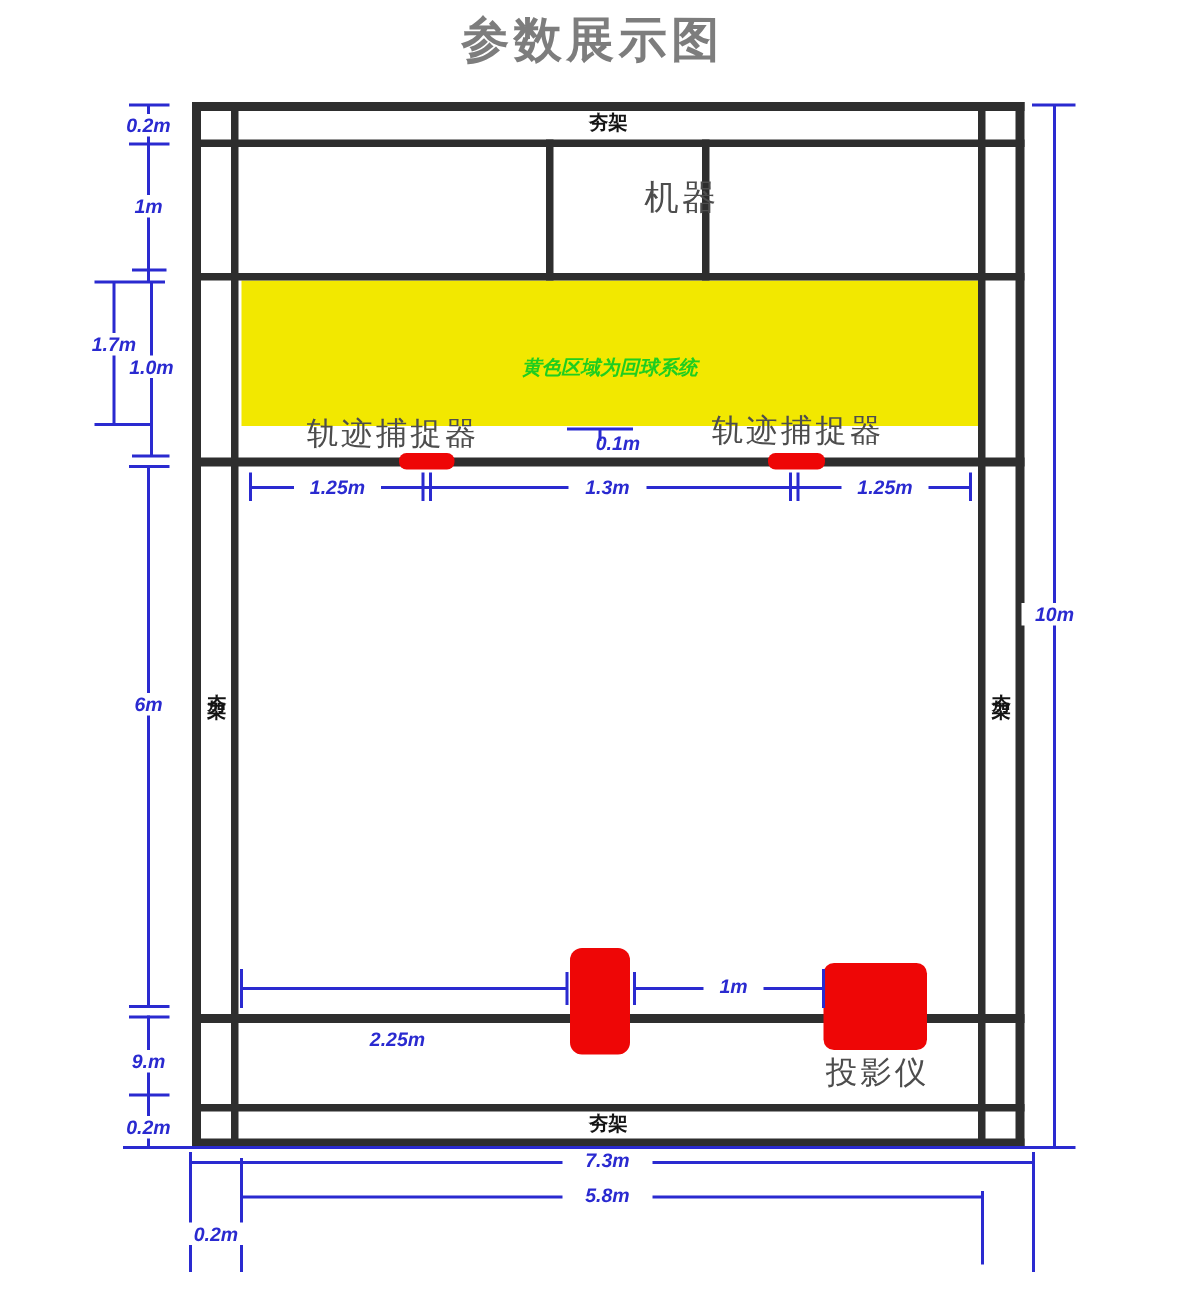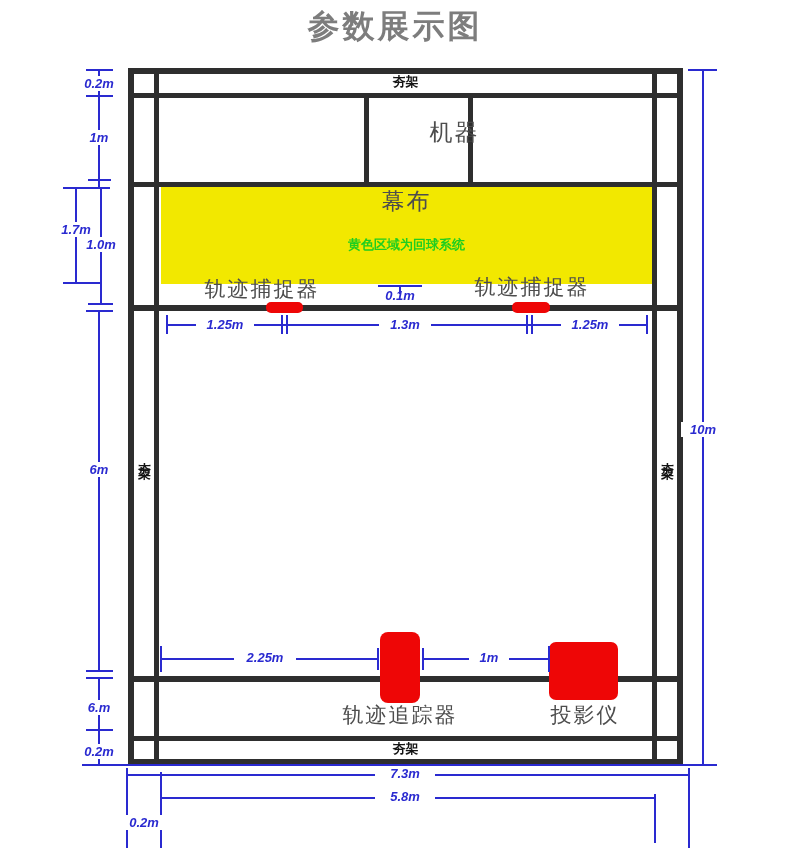--- a/index.html
+++ b/index.html
@@ -47,25 +47,23 @@
   <div class="k" style="left:677px;top:68px;width:6px;height:697px;"></div>
   <div class="k" style="left:364px;top:93px;width:5px;height:94px;"></div>
   <div class="k" style="left:468px;top:93px;width:5px;height:94px;"></div>
 
   <div class="t" style="left:128px;top:74px;width:555px;">夯架</div>
   <div class="t" style="left:128px;top:741px;width:555px;">夯架</div>
   <div class="t tv" style="left:136px;top:452px;">夯架</div>
   <div class="t tv" style="left:659px;top:452px;">夯架</div>
 
   <div class="s" style="left:364px;top:120px;width:109px;font-size:23px;margin-left:36px;">机器</div>
-  <div class="s" style="left:161px;top:189px;width:491px;font-size:23px;">幕布</div>
-  <div class="g" style="left:161px;top:237px;width:491px;">黄色区域为回球系统</div>
+  <div class="g" style="left:161px;top:237px;width:491px;font-style:italic;">黄色区域为回球系统</div>
   <div class="s" style="left:198px;top:277px;width:128px;">轨迹捕捉器</div>
   <div class="s" style="left:468px;top:275px;width:128px;">轨迹捕捉器</div>
-  <div class="s" style="left:336px;top:703px;width:128px;">轨迹追踪器</div>
   <div class="s" style="left:545px;top:703px;width:80px;">投影仪</div>
 
   <div class="red" style="left:266px;top:302px;width:37px;height:11px;border-radius:5px;"></div>
   <div class="red" style="left:512px;top:302px;width:38px;height:11px;border-radius:5px;"></div>
   <div class="red" style="left:380px;top:632px;width:40px;height:71px;border-radius:8px;"></div>
   <div class="red" style="left:549px;top:642px;width:69px;height:58px;border-radius:7px;"></div>
 
   <div class="b" style="left:98px;top:70px;width:2px;height:118px;"></div>
   <div class="b" style="left:86px;top:69px;width:27px;height:2px;"></div>
   <div class="b" style="left:86px;top:95px;width:27px;height:2px;"></div>
@@ -110,27 +108,27 @@
   <div class="b" style="left:654px;top:794px;width:2px;height:49px;"></div>
   <div class="b" style="left:688px;top:768px;width:2px;height:80px;"></div>
   <div class="b" style="left:126px;top:774px;width:564px;height:2px;"></div>
   <div class="b" style="left:160px;top:797px;width:496px;height:2px;"></div>
   <div class="b" style="left:126px;top:823px;width:36px;height:2px;"></div>
 
   <div class="d" style="left:78px;top:76px;width:42px;">0.2m</div>
   <div class="d" style="left:80px;top:130px;width:38px;">1m</div>
   <div class="d" style="left:54px;top:222px;width:44px;">1.7m</div>
   <div class="d" style="left:79px;top:237px;width:44px;">1.0m</div>
-  <div class="d" style="left:378px;top:288px;width:44px;background:transparent;">0.1m</div>
+  <div class="d" style="left:390px;top:288px;width:44px;background:transparent;">0.1m</div>
   <div class="d" style="left:196px;top:317px;width:58px;">1.25m</div>
   <div class="d" style="left:379px;top:317px;width:52px;">1.3m</div>
   <div class="d" style="left:561px;top:317px;width:58px;">1.25m</div>
   <div class="d" style="left:80px;top:462px;width:38px;">6m</div>
-  <div class="d" style="left:681px;top:422px;width:44px;">10m</div>
-  <div class="d" style="left:234px;top:650px;width:62px;">2.25m</div>
+  <div class="d" style="left:681px;top:402px;width:44px;">10m</div>
+  <div class="d" style="left:234px;top:685px;width:62px;">2.25m</div>
   <div class="d" style="left:469px;top:650px;width:40px;">1m</div>
-  <div class="d" style="left:80px;top:700px;width:38px;">6.m</div>
+  <div class="d" style="left:80px;top:700px;width:38px;">9.m</div>
   <div class="d" style="left:76px;top:744px;width:46px;">0.2m</div>
   <div class="d" style="left:375px;top:766px;width:60px;">7.3m</div>
   <div class="d" style="left:375px;top:789px;width:60px;">5.8m</div>
   <div class="d" style="left:121px;top:815px;width:46px;">0.2m</div>
 
 </div>
 
 </body></html>

